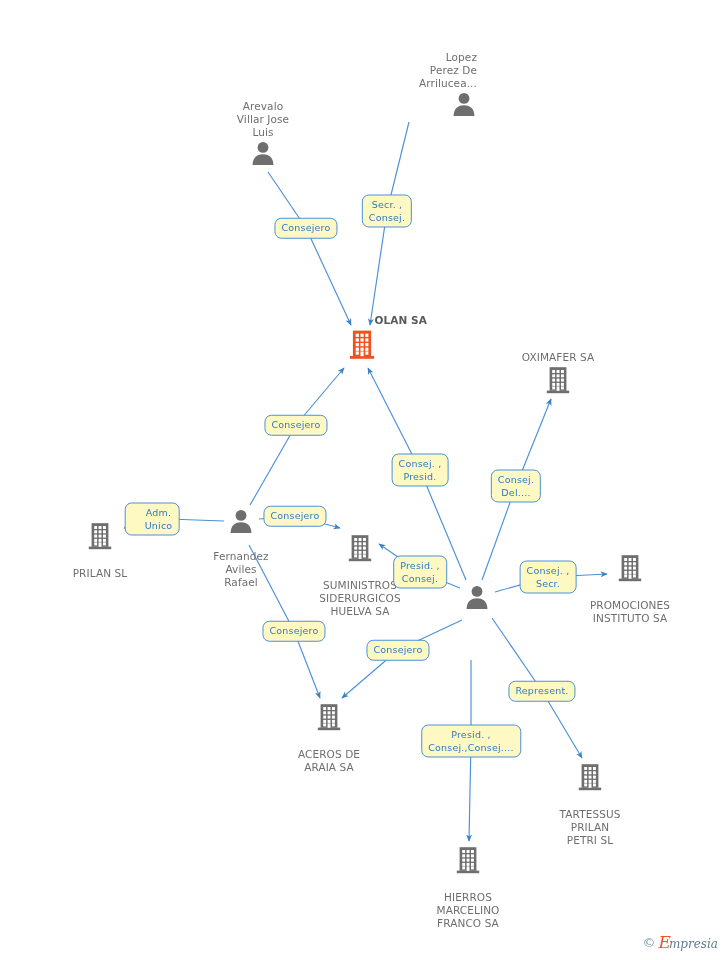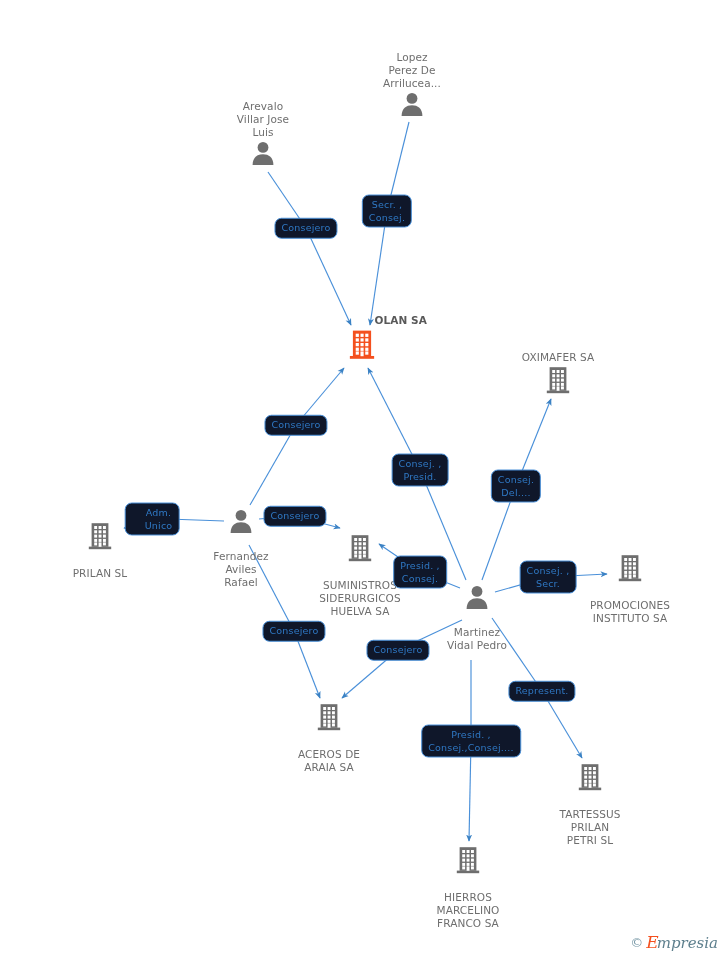--- a/index.html
+++ b/index.html
@@ -46,21 +46,21 @@
     font-weight: bold;
     font-size: 10.5px;
     text-align: right;
   }
   .cap-above .caption { margin-bottom: 2px; }
   .cap-below .caption { margin-top: 16px; }
 
   .edge-label {
     position: absolute;
     transform: translate(-50%, -50%);
-    background: #0f172a;
+    background: #fef9c3;
     border: 1.3px solid #4a90d9;
     border-radius: 7px;
     color: #2f78c4;
     font-size: 9.5px;
     line-height: 12.5px;
     padding: 3px 6px;
     text-align: center;
     white-space: pre-line;
     letter-spacing: 0.2px;
     box-sizing: border-box;
@@ -81,21 +81,21 @@
   .watermark .brand-e {
     color: #f4501e;
     font-style: italic;
     font-family: "DejaVu Serif", "Liberation Serif", serif;
     font-size: 17px;
   }
   .watermark .brand-rest {
     color: #5d7f8d;
     font-style: italic;
     font-family: "DejaVu Serif", "Liberation Serif", serif;
-    font-size: 15px;
+    font-size: 12px;
     margin-left: -2px;
   }
 </style>
 </head>
 <body>
 
 <div id="canvas">
 
   <svg id="edges" viewBox="0 0 728 960" width="728" height="960">
     <defs>
@@ -136,21 +136,21 @@
   <div id="node-layer">
       <div class="node cap-above" style="left: 263px; top: 100px;">
         <span class="caption">Arevalo
 Villar Jose
 Luis</span>
         <span class="glyph"><svg width="26" height="24" viewBox="0 0 26 24">
             <circle cx="13" cy="6.4" r="5.4" fill="#6e6e6e"></circle>
             <path d="M2.6 24 C2.6 16.4 7.2 13.2 13 13.2 C18.8 13.2 23.4 16.4 23.4 24 Z" fill="#6e6e6e"></path>
           </svg></span>
       </div>
-      <div class="node cap-above" style="left: 412px; top: 51px;">
+      <div class="node cap-above" style="left: 412px; top: 51px; text-align: right;">
         <span class="caption">Lopez
 Perez De
 Arrilucea...</span>
         <span class="glyph"><svg width="26" height="24" viewBox="0 0 26 24">
             <circle cx="13" cy="6.4" r="5.4" fill="#6e6e6e"></circle>
             <path d="M2.6 24 C2.6 16.4 7.2 13.2 13 13.2 C18.8 13.2 23.4 16.4 23.4 24 Z" fill="#6e6e6e"></path>
           </svg></span>
       </div>
       <div class="node cap-above company-focus" style="left: 362px; top: 313.5px;">
         <span class="caption">OLAN SA</span>
@@ -249,22 +249,20 @@
           </svg></span>
         <span class="caption">SUMINISTROS
 SIDERURGICOS
 HUELVA SA</span>
       </div>
       <div class="node cap-below" style="left: 477px; top: 585px;">
         <span class="glyph"><svg width="26" height="24" viewBox="0 0 26 24">
             <circle cx="13" cy="6.4" r="5.4" fill="#6e6e6e"></circle>
             <path d="M2.6 24 C2.6 16.4 7.2 13.2 13 13.2 C18.8 13.2 23.4 16.4 23.4 24 Z" fill="#6e6e6e"></path>
           </svg></span>
-        <span class="caption">Martinez
-Vidal Pedro</span>
       </div>
       <div class="node cap-below" style="left: 630px; top: 554px;">
         <span class="glyph"><svg width="24" height="28" viewBox="0 0 24 28">
             <rect x="3.6" y="1.2" width="16.8" height="23.6" fill="#6e6e6e"></rect>
             <rect x="0.8" y="24.6" width="22.4" height="2.6" fill="#6e6e6e"></rect>
             <rect x="6.2" y="4" width="2.9" height="3.0" fill="#ffffff"></rect>
             <rect x="10.6" y="4" width="2.9" height="3.0" fill="#ffffff"></rect>
             <rect x="15" y="4" width="2.9" height="3.0" fill="#ffffff"></rect>
             <rect x="6.2" y="8.3" width="2.9" height="3.0" fill="#ffffff"></rect>
             <rect x="10.6" y="8.3" width="2.9" height="3.0" fill="#ffffff"></rect>

